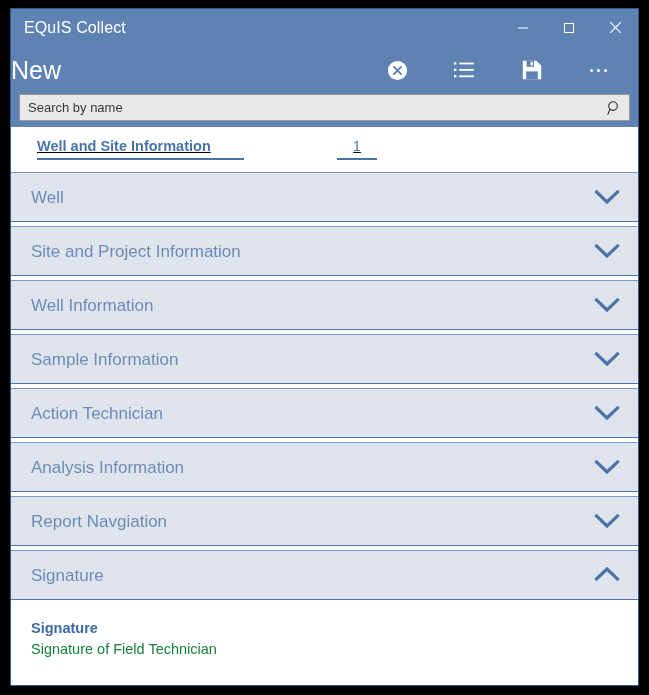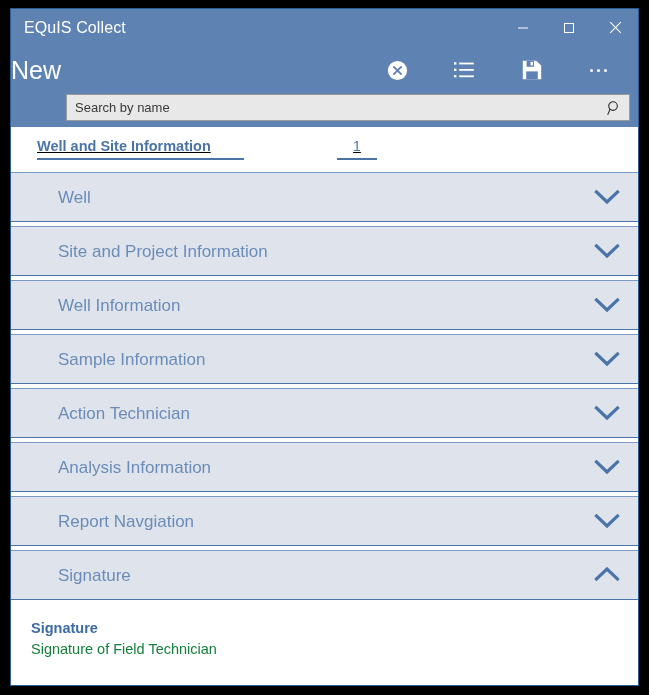--- a/index.html
+++ b/index.html
@@ -117,21 +117,20 @@
     flex: 0 0 auto;
   }
   #search-bar {
     height: 27px;
     background: #e8e8e8;
     border: 1px solid #9a9a9a;
     box-sizing: border-box;
     display: flex;
     align-items: center;
     position: relative;
-    margin-left: 47px;
   }
   #search-input {
     border: 0;
     background: transparent;
     outline: none;
     flex: 1;
     font-family: "Liberation Sans", sans-serif;
     font-size: 13px;
     color: #2a2a2a;
     padding: 0 26px 0 8px;
@@ -203,21 +202,20 @@
     padding: 0 18px 0 20px;
     margin-bottom: 4px;
   }
   .section-title {
     color: #6b8cb8;
     font-size: 17px;
     font-weight: 400;
     flex: 1;
     line-height: 1;
     white-space: nowrap;
-    margin-left: 27px;
   }
   .chev {
     color: #4a74a8;
     display: flex;
     align-items: center;
   }
   .chev svg { display: block; }
 
   .section-body {
     background: #ffffff;

